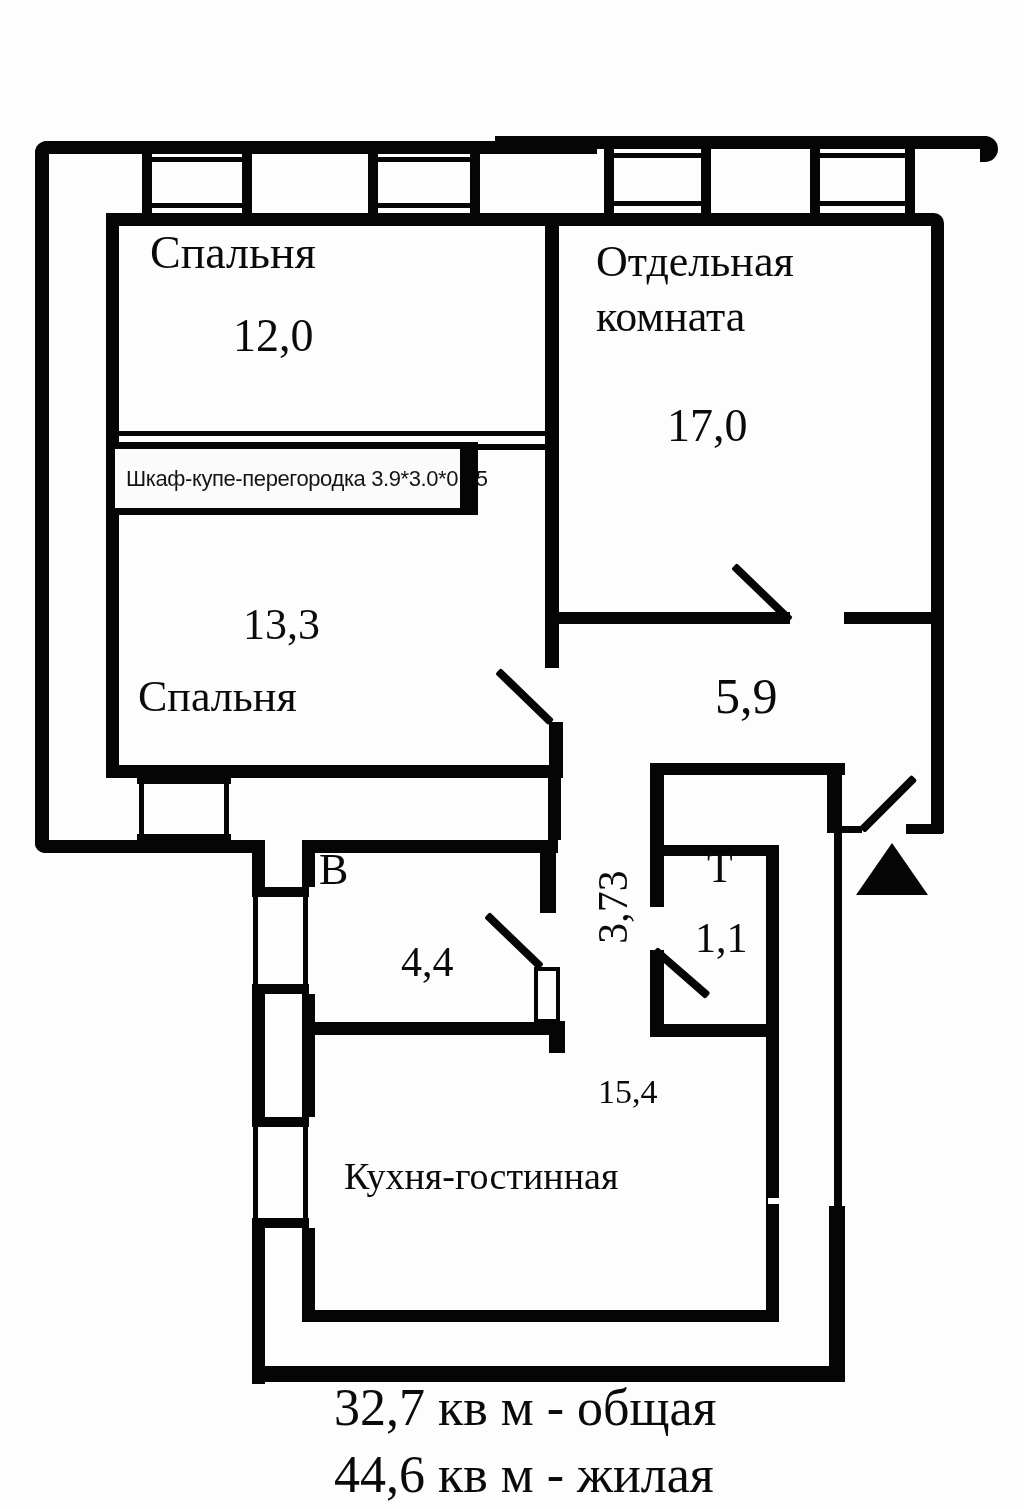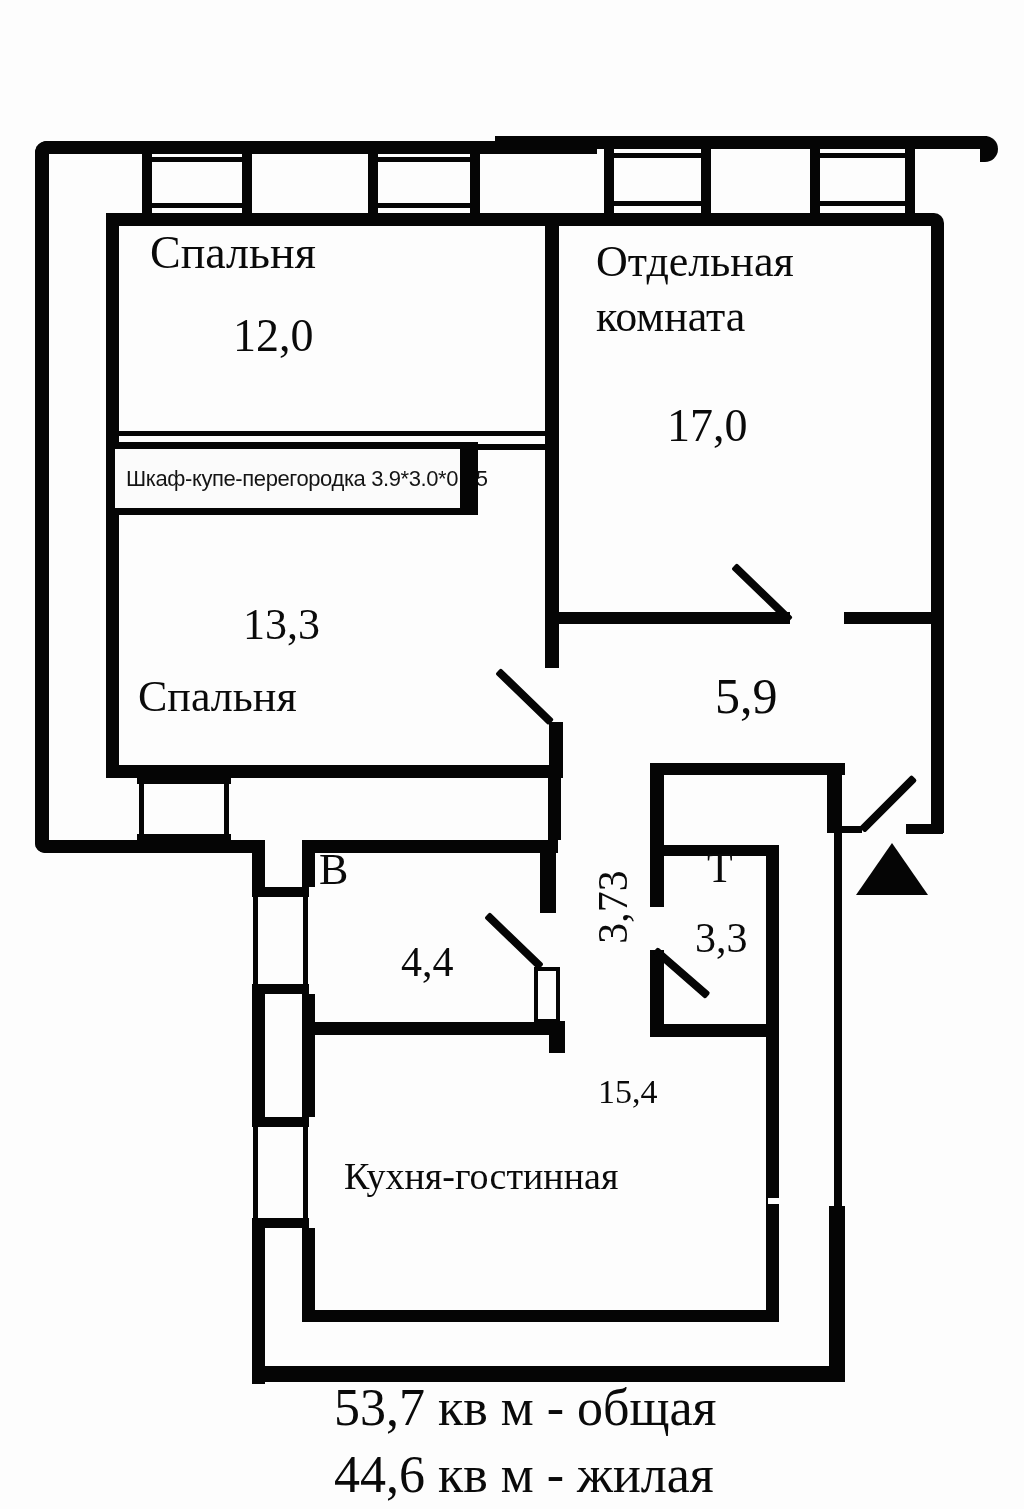--- a/index.html
+++ b/index.html
@@ -139,21 +139,21 @@
   <div class="lbl" style="left:715px;top:671px;font-size:50px;">5,9</div>
 
   <div class="lbl" style="left:319px;top:848px;font-size:44px;">В</div>
   <div class="lbl" style="left:401px;top:941px;font-size:42px;">4,4</div>
 
   <div id="corridor-area">
     <span class="lbl" style="position:static;font-size:42px;">3,73</span>
   </div>
 
   <div class="lbl" style="left:707px;top:847px;font-size:42px;">Т</div>
-  <div class="lbl" style="left:695px;top:917px;font-size:42px;">3,3</div>
+  <div class="lbl" style="left:695px;top:917px;font-size:42px;">1,1</div>
 
   <div class="lbl" style="left:598px;top:1075px;font-size:34px;">15,4</div>
   <div class="lbl" style="left:344px;top:1157px;font-size:38px;">Кухня-гостинная</div>
 
-  <div class="lbl" style="left:334px;top:1382px;font-size:52px;">53,7 кв м - общая</div>
+  <div class="lbl" style="left:334px;top:1382px;font-size:52px;">32,7 кв м - общая</div>
   <div class="lbl" style="left:334px;top:1449px;font-size:52px;">44,6  кв м - жилая</div>
 
 </div>
 
 </body></html>

